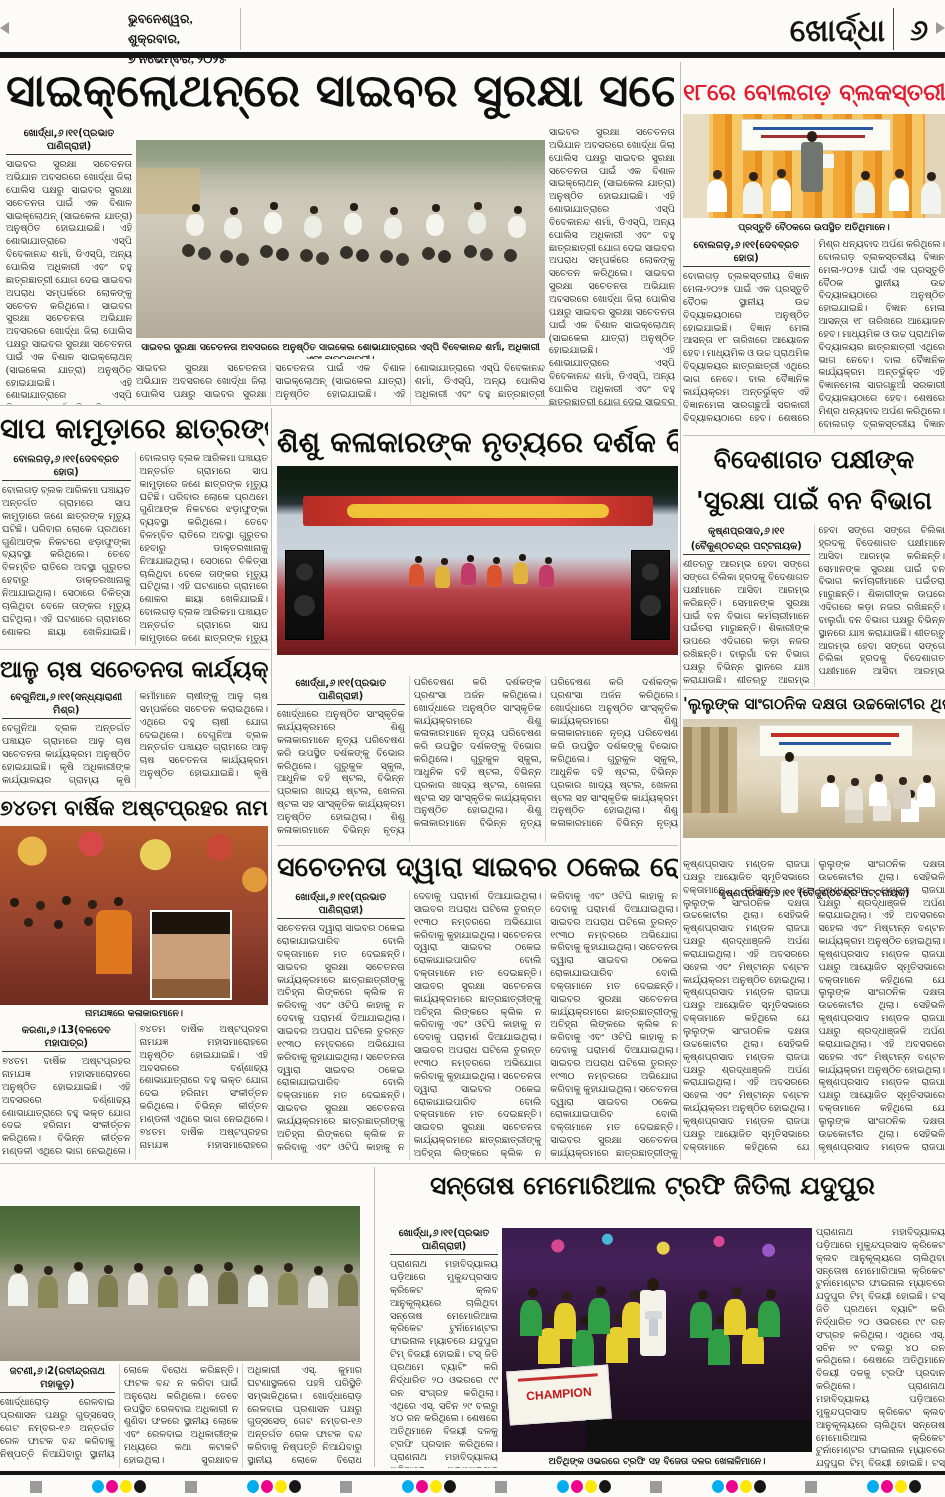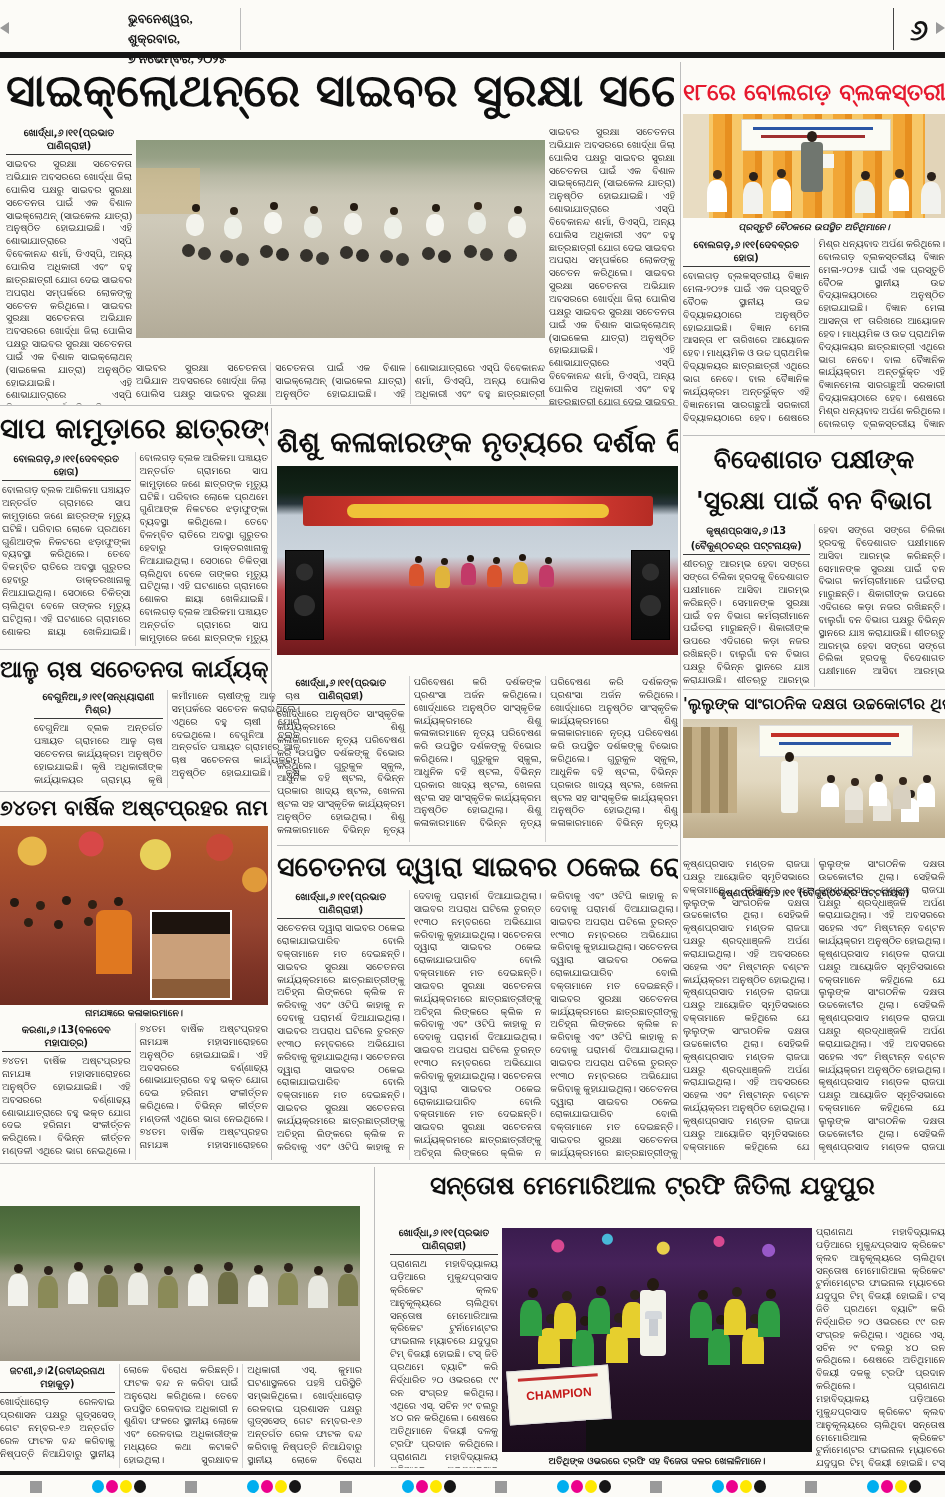--- a/index.html
+++ b/index.html
@@ -136,56 +136,58 @@
 <div class="page">
 
   <span class="cropmark left"></span>
   <span class="cropmark right"></span>
 
   <div class="dateline">
     <span>ଭୁବନେଶ୍ୱର, ଶୁକ୍ରବାର,</span><br>
     <span>୭ ନଭେମ୍ବର, ୨୦୨୫</span>
   </div>
   <div class="hairline" style="left:240px;top:8px;width:1px;height:42px;"></div>
+  <div class="edition">ଖୋର୍ଦ୍ଧା</div>
   <div class="hairline" style="left:893px;top:8px;width:1px;height:42px;background:#444;"></div>
   <div class="pagenum">୬</div>
   <div class="blackrule" style="left:0;top:52px;width:945px;height:6px;"></div>
 
   <div class="hl left" style="left:6px;top:60px;width:668px;height:62px;font-size:45px;line-height:62px;">ସାଇକ୍ଲୋଥନ୍‌ରେ ସାଇବର ସୁରକ୍ଷା ସଚେତନତା</div>
   <div class="body" style="left:6px;top:126px;width:126px;height:279px;">
     <span class="byline">ଖୋର୍ଦ୍ଧା,୬।୧୧(ପ୍ରଭାତ ପାଣିଗ୍ରାହୀ)</span>
     <span>ସାଇବର ସୁରକ୍ଷା ସଚେତନତା ଅଭିଯାନ ଅବସରରେ ଖୋର୍ଦ୍ଧା ଜିଲା ପୋଲିସ ପକ୍ଷରୁ ସାଇବର ସୁରକ୍ଷା ସଚେତନତା ପାଇଁ ଏକ ବିଶାଳ ସାଇକ୍ଲୋଥନ୍ (ସାଇକେଲ ଯାତ୍ରା) ଅନୁଷ୍ଠିତ ହୋଇଯାଇଛି। ଏହି ଶୋଭାଯାତ୍ରାରେ ଏସ୍‌ପି ବିବେକାନନ୍ଦ ଶର୍ମା, ଡିଏସ୍‌ପି, ଅନ୍ୟ ପୋଲିସ ଅଧିକାରୀ ଏବଂ ବହୁ ଛାତ୍ରଛାତ୍ରୀ ଯୋଗ ଦେଇ ସାଇବର ଅପରାଧ ସମ୍ପର୍କରେ ଲୋକଙ୍କୁ ସଚେତନ କରିଥିଲେ। ସାଇବର ସୁରକ୍ଷା ସଚେତନତା ଅଭିଯାନ ଅବସରରେ ଖୋର୍ଦ୍ଧା ଜିଲା ପୋଲିସ ପକ୍ଷରୁ ସାଇବର ସୁରକ୍ଷା ସଚେତନତା ପାଇଁ ଏକ ବିଶାଳ ସାଇକ୍ଲୋଥନ୍ (ସାଇକେଲ ଯାତ୍ରା) ଅନୁଷ୍ଠିତ ହୋଇଯାଇଛି। ଏହି ଶୋଭାଯାତ୍ରାରେ ଏସ୍‌ପି ବିବେକାନନ୍ଦ ଶର୍ମା, ଡିଏସ୍‌ପି, ଅନ୍ୟ ପୋଲିସ ଅଧିକାରୀ ଏବଂ ବହୁ ଛାତ୍ରଛାତ୍ରୀ ଯୋଗ ଦେଇ ସାଇବର ଅପରାଧ ସମ୍ପର୍କରେ ଲୋକଙ୍କୁ ସଚେତନ କରିଥିଲେ। </span>
   </div>
   <div class="ph ph-a" style="left:136px;top:140px;width:409px;height:198px;">
     <i class="a-bldg"></i>
     <i class="a-heads"></i>
     <i class="a-torsos"></i>
     <i class="a-wheels"></i>
   </div>
+  <div class="caption" style="left:136px;top:341px;width:409px;height:18px;">ସାଇବର ସୁରକ୍ଷା ସଚେତନତା ଅବସରରେ ଅନୁଷ୍ଠିତ ସାଇକେଲ ଶୋଭାଯାତ୍ରାରେ ଏସ୍‌ପି ବିବେକାନନ୍ଦ ଶର୍ମା, ଅଧିକାରୀ ଏବଂ ଛାତ୍ରଛାତ୍ରୀ।</div>
   <div class="body c3" style="left:136px;top:362px;width:409px;height:42px;">
     <span>ସାଇବର ସୁରକ୍ଷା ସଚେତନତା ଅଭିଯାନ ଅବସରରେ ଖୋର୍ଦ୍ଧା ଜିଲା ପୋଲିସ ପକ୍ଷରୁ ସାଇବର ସୁରକ୍ଷା ସଚେତନତା ପାଇଁ ଏକ ବିଶାଳ ସାଇକ୍ଲୋଥନ୍ (ସାଇକେଲ ଯାତ୍ରା) ଅନୁଷ୍ଠିତ ହୋଇଯାଇଛି। ଏହି ଶୋଭାଯାତ୍ରାରେ ଏସ୍‌ପି ବିବେକାନନ୍ଦ ଶର୍ମା, ଡିଏସ୍‌ପି, ଅନ୍ୟ ପୋଲିସ ଅଧିକାରୀ ଏବଂ ବହୁ ଛାତ୍ରଛାତ୍ରୀ ଯୋଗ ଦେଇ ସାଇବର ଅପରାଧ ସମ୍ପର୍କରେ ଲୋକଙ୍କୁ ସଚେତନ କରିଥିଲେ। </span>
   </div>
   <div class="body" style="left:549px;top:126px;width:126px;height:279px;">
     <span>ସାଇବର ସୁରକ୍ଷା ସଚେତନତା ଅଭିଯାନ ଅବସରରେ ଖୋର୍ଦ୍ଧା ଜିଲା ପୋଲିସ ପକ୍ଷରୁ ସାଇବର ସୁରକ୍ଷା ସଚେତନତା ପାଇଁ ଏକ ବିଶାଳ ସାଇକ୍ଲୋଥନ୍ (ସାଇକେଲ ଯାତ୍ରା) ଅନୁଷ୍ଠିତ ହୋଇଯାଇଛି। ଏହି ଶୋଭାଯାତ୍ରାରେ ଏସ୍‌ପି ବିବେକାନନ୍ଦ ଶର୍ମା, ଡିଏସ୍‌ପି, ଅନ୍ୟ ପୋଲିସ ଅଧିକାରୀ ଏବଂ ବହୁ ଛାତ୍ରଛାତ୍ରୀ ଯୋଗ ଦେଇ ସାଇବର ଅପରାଧ ସମ୍ପର୍କରେ ଲୋକଙ୍କୁ ସଚେତନ କରିଥିଲେ। ସାଇବର ସୁରକ୍ଷା ସଚେତନତା ଅଭିଯାନ ଅବସରରେ ଖୋର୍ଦ୍ଧା ଜିଲା ପୋଲିସ ପକ୍ଷରୁ ସାଇବର ସୁରକ୍ଷା ସଚେତନତା ପାଇଁ ଏକ ବିଶାଳ ସାଇକ୍ଲୋଥନ୍ (ସାଇକେଲ ଯାତ୍ରା) ଅନୁଷ୍ଠିତ ହୋଇଯାଇଛି। ଏହି ଶୋଭାଯାତ୍ରାରେ ଏସ୍‌ପି ବିବେକାନନ୍ଦ ଶର୍ମା, ଡିଏସ୍‌ପି, ଅନ୍ୟ ପୋଲିସ ଅଧିକାରୀ ଏବଂ ବହୁ ଛାତ୍ରଛାତ୍ରୀ ଯୋଗ ଦେଇ ସାଇବର ଅପରାଧ ସମ୍ପର୍କରେ ଲୋକଙ୍କୁ ସଚେତନ କରିଥିଲେ। </span>
   </div>
 
   <div class="hl red" style="left:683px;top:74px;width:262px;height:36px;font-size:23px;line-height:36px;">୧୮ରେ ବୋଲଗଡ଼ ବ୍ଲକସ୍ତରୀୟ ବିଜ୍ଞାନମେଳା</div>
   <div class="ph ph-b" style="left:683px;top:114px;width:262px;height:104px;">
     <i class="b-pillar-l"></i>
     <i class="b-pillar-r"></i>
     <i class="b-banner"></i>
     <i class="b-bl1"></i>
     <i class="b-bl2"></i>
     <i class="b-heads"></i>
     <i class="b-torsos"></i>
     <i class="b-man"></i>
     <i class="b-man-head"></i>
     <i class="b-paper"></i>
   </div>
-  <div class="caption" style="left:683px;top:221px;width:262px;height:14px;font-style:italic;">ପ୍ରସ୍ତୁତି ବୈଠକରେ ଉପସ୍ଥିତ ଅତିଥିମାନେ।</div>
+  <div class="caption" style="left:683px;top:221px;width:262px;height:14px;">ପ୍ରସ୍ତୁତି ବୈଠକରେ ଉପସ୍ଥିତ ଅତିଥିମାନେ।</div>
   <div class="body c2" style="left:683px;top:238px;width:262px;height:195px;">
     <span class="byline">ବୋଲଗଡ଼,୬।୧୧(ଦେବବ୍ରତ ହୋତା)</span>
     <span>ବୋଲଗଡ଼ ବ୍ଲକସ୍ତରୀୟ ବିଜ୍ଞାନ ମେଳା-୨୦୨୫ ପାଇଁ ଏକ ପ୍ରସ୍ତୁତି ବୈଠକ ସ୍ଥାନୀୟ ଉଚ୍ଚ ବିଦ୍ୟାଳୟଠାରେ ଅନୁଷ୍ଠିତ ହୋଇଯାଇଛି। ବିଜ୍ଞାନ ମେଳା ଆସନ୍ତା ୧୮ ତାରିଖରେ ଆୟୋଜନ ହେବ। ମାଧ୍ୟମିକ ଓ ଉଚ୍ଚ ପ୍ରାଥମିକ ବିଦ୍ୟାଳୟର ଛାତ୍ରଛାତ୍ରୀ ଏଥିରେ ଭାଗ ନେବେ। ବାଲ ବୈଜ୍ଞାନିକ କାର୍ଯ୍ୟକ୍ରମ ଅନ୍ତର୍ଭୁକ୍ତ ଏହି ବିଜ୍ଞାନମେଳା ସାରଗଛୁଆଁ ସରକାରୀ ବିଦ୍ୟାଳୟଠାରେ ହେବ। ଶେଷରେ ମିଶ୍ର ଧନ୍ୟବାଦ ଅର୍ପଣ କରିଥିଲେ। ବୋଲଗଡ଼ ବ୍ଲକସ୍ତରୀୟ ବିଜ୍ଞାନ ମେଳା-୨୦୨୫ ପାଇଁ ଏକ ପ୍ରସ୍ତୁତି ବୈଠକ ସ୍ଥାନୀୟ ଉଚ୍ଚ ବିଦ୍ୟାଳୟଠାରେ ଅନୁଷ୍ଠିତ ହୋଇଯାଇଛି। ବିଜ୍ଞାନ ମେଳା ଆସନ୍ତା ୧୮ ତାରିଖରେ ଆୟୋଜନ ହେବ। ମାଧ୍ୟମିକ ଓ ଉଚ୍ଚ ପ୍ରାଥମିକ ବିଦ୍ୟାଳୟର ଛାତ୍ରଛାତ୍ରୀ ଏଥିରେ ଭାଗ ନେବେ। ବାଲ ବୈଜ୍ଞାନିକ କାର୍ଯ୍ୟକ୍ରମ ଅନ୍ତର୍ଭୁକ୍ତ ଏହି ବିଜ୍ଞାନମେଳା ସାରଗଛୁଆଁ ସରକାରୀ ବିଦ୍ୟାଳୟଠାରେ ହେବ। ଶେଷରେ ମିଶ୍ର ଧନ୍ୟବାଦ ଅର୍ପଣ କରିଥିଲେ। ବୋଲଗଡ଼ ବ୍ଲକସ୍ତରୀୟ ବିଜ୍ଞାନ ମେଳା-୨୦୨୫ ପାଇଁ ଏକ ପ୍ରସ୍ତୁତି ବୈଠକ ସ୍ଥାନୀୟ ଉଚ୍ଚ ବିଦ୍ୟାଳୟଠାରେ ଅନୁଷ୍ଠିତ ହୋଇଯାଇଛି। ବିଜ୍ଞାନ ମେଳା ଆସନ୍ତା ୧୮ ତାରିଖରେ ଆୟୋଜନ ହେବ। ମାଧ୍ୟମିକ ଓ ଉଚ୍ଚ ପ୍ରାଥମିକ ବିଦ୍ୟାଳୟର ଛାତ୍ରଛାତ୍ରୀ ଏଥିରେ ଭାଗ ନେବେ। ବାଲ ବୈଜ୍ଞାନିକ କାର୍ଯ୍ୟକ୍ରମ ଅନ୍ତର୍ଭୁକ୍ତ ଏହି ବିଜ୍ଞାନମେଳା ସାରଗଛୁଆଁ ସରକାରୀ ବିଦ୍ୟାଳୟଠାରେ ହେବ। ଶେଷରେ ମିଶ୍ର ଧନ୍ୟବାଦ ଅର୍ପଣ କରିଥିଲେ। </span>
   </div>
   <div class="hairline" style="left:683px;top:435px;width:262px;height:1px;"></div>
 
   <div class="hairline" style="left:0;top:405px;width:678px;height:1px;"></div>
   <div class="hl" style="left:0;top:409px;width:268px;height:40px;font-size:28px;line-height:40px;">ସାପ କାମୁଡ଼ାରେ ଛାତ୍ରଙ୍କ ମୃତ୍ୟୁ</div>
   <div class="body c2" style="left:2px;top:452px;width:266px;height:194px;">
     <span class="byline">ବୋଲଗଡ଼,୬।୧୧(ଦେବବ୍ରତ ହୋତା)</span>
@@ -203,21 +205,21 @@
     <i class="c-speaker-r"></i>
   </div>
   <div class="body c3" style="left:277px;top:676px;width:401px;height:166px;">
     <span class="byline">ଖୋର୍ଦ୍ଧା,୬।୧୧(ପ୍ରଭାତ ପାଣିଗ୍ରାହୀ)</span>
     <span>ଖୋର୍ଦ୍ଧାରେ ଅନୁଷ୍ଠିତ ସାଂସ୍କୃତିକ କାର୍ଯ୍ୟକ୍ରମରେ ଶିଶୁ କଳାକାରମାନେ ନୃତ୍ୟ ପରିବେଷଣ କରି ଉପସ୍ଥିତ ଦର୍ଶକଙ୍କୁ ବିଭୋର କରିଥିଲେ। ଗୁରୁକୁଳ ସ୍କୁଲ, ଆଧୁନିକ ବହି ଷ୍ଟଲ, ବିଭିନ୍ନ ପ୍ରକାର ଖାଦ୍ୟ ଷ୍ଟଲ, ଖେଳନା ଷ୍ଟଲ ସହ ସାଂସ୍କୃତିକ କାର୍ଯ୍ୟକ୍ରମ ଅନୁଷ୍ଠିତ ହୋଇଥିଲା। ଶିଶୁ କଳାକାରମାନେ ବିଭିନ୍ନ ନୃତ୍ୟ ପରିବେଷଣ କରି ଦର୍ଶକଙ୍କ ପ୍ରଶଂସା ଅର୍ଜନ କରିଥିଲେ। ଖୋର୍ଦ୍ଧାରେ ଅନୁଷ୍ଠିତ ସାଂସ୍କୃତିକ କାର୍ଯ୍ୟକ୍ରମରେ ଶିଶୁ କଳାକାରମାନେ ନୃତ୍ୟ ପରିବେଷଣ କରି ଉପସ୍ଥିତ ଦର୍ଶକଙ୍କୁ ବିଭୋର କରିଥିଲେ। ଗୁରୁକୁଳ ସ୍କୁଲ, ଆଧୁନିକ ବହି ଷ୍ଟଲ, ବିଭିନ୍ନ ପ୍ରକାର ଖାଦ୍ୟ ଷ୍ଟଲ, ଖେଳନା ଷ୍ଟଲ ସହ ସାଂସ୍କୃତିକ କାର୍ଯ୍ୟକ୍ରମ ଅନୁଷ୍ଠିତ ହୋଇଥିଲା। ଶିଶୁ କଳାକାରମାନେ ବିଭିନ୍ନ ନୃତ୍ୟ ପରିବେଷଣ କରି ଦର୍ଶକଙ୍କ ପ୍ରଶଂସା ଅର୍ଜନ କରିଥିଲେ। ଖୋର୍ଦ୍ଧାରେ ଅନୁଷ୍ଠିତ ସାଂସ୍କୃତିକ କାର୍ଯ୍ୟକ୍ରମରେ ଶିଶୁ କଳାକାରମାନେ ନୃତ୍ୟ ପରିବେଷଣ କରି ଉପସ୍ଥିତ ଦର୍ଶକଙ୍କୁ ବିଭୋର କରିଥିଲେ। ଗୁରୁକୁଳ ସ୍କୁଲ, ଆଧୁନିକ ବହି ଷ୍ଟଲ, ବିଭିନ୍ନ ପ୍ରକାର ଖାଦ୍ୟ ଷ୍ଟଲ, ଖେଳନା ଷ୍ଟଲ ସହ ସାଂସ୍କୃତିକ କାର୍ଯ୍ୟକ୍ରମ ଅନୁଷ୍ଠିତ ହୋଇଥିଲା। ଶିଶୁ କଳାକାରମାନେ ବିଭିନ୍ନ ନୃତ୍ୟ ପରିବେଷଣ କରି ଦର୍ଶକଙ୍କ ପ୍ରଶଂସା ଅର୍ଜନ କରିଥିଲେ। </span>
   </div>
   <div class="hairline" style="left:277px;top:845px;width:401px;height:1px;"></div>
 
   <div class="hl wrap" style="left:683px;top:439px;width:262px;height:82px;font-size:25px;line-height:41px;">ବିଦେଶାଗତ ପକ୍ଷୀଙ୍କ 'ସୁରକ୍ଷା ପାଇଁ ବନ ବିଭାଗ କର୍ମଚାରୀଙ୍କ ପଇଁତରା</div>
   <div class="body c2" style="left:683px;top:524px;width:262px;height:163px;">
-    <span class="byline noline">କୃଷ୍ଣପ୍ରସାଦ,୬।13</span>
+    <span class="byline noline">କୃଷ୍ଣପ୍ରସାଦ,୬।୧୧</span>
     <span class="byline">(ବୈକୁଣ୍ଠଚନ୍ଦ୍ର ପଟ୍ଟନାୟକ)</span>
     <span>ଶୀତଋତୁ ଆରମ୍ଭ ହେବା ସଙ୍ଗେ ସଙ୍ଗେ ଚିଲିକା ହ୍ରଦକୁ ବିଦେଶାଗତ ପକ୍ଷୀମାନେ ଆସିବା ଆରମ୍ଭ କରିଛନ୍ତି। ସେମାନଙ୍କ ସୁରକ୍ଷା ପାଇଁ ବନ ବିଭାଗ କର୍ମଚାରୀମାନେ ପଇଁତରା ମାରୁଛନ୍ତି। ଶିକାରୀଙ୍କ ଉପରେ ଏଦିଗରେ କଡ଼ା ନଜର ରଖିଛନ୍ତି। ବାଲୁଗାଁ ବନ ବିଭାଗ ପକ୍ଷରୁ ବିଭିନ୍ନ ସ୍ଥାନରେ ଯାଞ୍ଚ କରାଯାଉଛି। ଶୀତଋତୁ ଆରମ୍ଭ ହେବା ସଙ୍ଗେ ସଙ୍ଗେ ଚିଲିକା ହ୍ରଦକୁ ବିଦେଶାଗତ ପକ୍ଷୀମାନେ ଆସିବା ଆରମ୍ଭ କରିଛନ୍ତି। ସେମାନଙ୍କ ସୁରକ୍ଷା ପାଇଁ ବନ ବିଭାଗ କର୍ମଚାରୀମାନେ ପଇଁତରା ମାରୁଛନ୍ତି। ଶିକାରୀଙ୍କ ଉପରେ ଏଦିଗରେ କଡ଼ା ନଜର ରଖିଛନ୍ତି। ବାଲୁଗାଁ ବନ ବିଭାଗ ପକ୍ଷରୁ ବିଭିନ୍ନ ସ୍ଥାନରେ ଯାଞ୍ଚ କରାଯାଉଛି। ଶୀତଋତୁ ଆରମ୍ଭ ହେବା ସଙ୍ଗେ ସଙ୍ଗେ ଚିଲିକା ହ୍ରଦକୁ ବିଦେଶାଗତ ପକ୍ଷୀମାନେ ଆସିବା ଆରମ୍ଭ କରିଛନ୍ତି। ସେମାନଙ୍କ ସୁରକ୍ଷା ପାଇଁ ବନ ବିଭାଗ କର୍ମଚାରୀମାନେ ପଇଁତରା ମାରୁଛନ୍ତି। ଶିକାରୀଙ୍କ ଉପରେ ଏଦିଗରେ କଡ଼ା ନଜର ରଖିଛନ୍ତି। ବାଲୁଗାଁ ବନ ବିଭାଗ ପକ୍ଷରୁ ବିଭିନ୍ନ ସ୍ଥାନରେ ଯାଞ୍ଚ କରାଯାଉଛି। </span>
   </div>
   <div class="hairline" style="left:683px;top:689px;width:262px;height:1px;"></div>
 
   <div class="hl" style="left:683px;top:691px;width:262px;height:26px;font-size:15.5px;line-height:26px;">'ଲୁଲୁଙ୍କ ସାଂଗଠନିକ ଦକ୍ଷତା ଉଚ୍ଚକୋଟୀର ଥିଲା'</div>
   <div class="ph ph-d" style="left:683px;top:719px;width:262px;height:119px;">
     <i class="d-window"></i>
     <i class="d-banner"></i>
     <i class="d-bl1"></i>
@@ -228,21 +230,21 @@
     <i class="d-torsos"></i>
   </div>
   <div class="caption" style="left:683px;top:887px;width:262px;height:14px;">
     <span class="byline" style="border-bottom:none;margin:0;">କୃଷ୍ଣପ୍ରସାଦ,୬।୧୧ (ବୈକୁଣ୍ଠଚନ୍ଦ୍ର ପଟ୍ଟନାୟକ)</span>
   </div>
   <div class="body c2" style="left:683px;top:858px;width:262px;height:302px;">
     <span>କୃଷ୍ଣପ୍ରସାଦ ମଣ୍ଡଳ ରାଜପା ପକ୍ଷରୁ ଆୟୋଜିତ ସ୍ମୃତିସଭାରେ ବକ୍ତାମାନେ କହିଥିଲେ ଯେ ଲୁଲୁଙ୍କ ସାଂଗଠନିକ ଦକ୍ଷତା ଉଚ୍ଚକୋଟୀର ଥିଲା। ସେହିଭଳି କୃଷ୍ଣପ୍ରସାଦ ମଣ୍ଡଳ ରାଜପା ପକ୍ଷରୁ ଶ୍ରଦ୍ଧାଞ୍ଜଳି ଅର୍ପଣ କରାଯାଇଥିଲା। ଏହି ଅବସରରେ ସହେଲ ଏବଂ ମିଷ୍ଟାନ୍ନ ବଣ୍ଟନ କାର୍ଯ୍ୟକ୍ରମ ଅନୁଷ୍ଠିତ ହୋଇଥିଲା। କୃଷ୍ଣପ୍ରସାଦ ମଣ୍ଡଳ ରାଜପା ପକ୍ଷରୁ ଆୟୋଜିତ ସ୍ମୃତିସଭାରେ ବକ୍ତାମାନେ କହିଥିଲେ ଯେ ଲୁଲୁଙ୍କ ସାଂଗଠନିକ ଦକ୍ଷତା ଉଚ୍ଚକୋଟୀର ଥିଲା। ସେହିଭଳି କୃଷ୍ଣପ୍ରସାଦ ମଣ୍ଡଳ ରାଜପା ପକ୍ଷରୁ ଶ୍ରଦ୍ଧାଞ୍ଜଳି ଅର୍ପଣ କରାଯାଇଥିଲା। ଏହି ଅବସରରେ ସହେଲ ଏବଂ ମିଷ୍ଟାନ୍ନ ବଣ୍ଟନ କାର୍ଯ୍ୟକ୍ରମ ଅନୁଷ୍ଠିତ ହୋଇଥିଲା। କୃଷ୍ଣପ୍ରସାଦ ମଣ୍ଡଳ ରାଜପା ପକ୍ଷରୁ ଆୟୋଜିତ ସ୍ମୃତିସଭାରେ ବକ୍ତାମାନେ କହିଥିଲେ ଯେ ଲୁଲୁଙ୍କ ସାଂଗଠନିକ ଦକ୍ଷତା ଉଚ୍ଚକୋଟୀର ଥିଲା। ସେହିଭଳି କୃଷ୍ଣପ୍ରସାଦ ମଣ୍ଡଳ ରାଜପା ପକ୍ଷରୁ ଶ୍ରଦ୍ଧାଞ୍ଜଳି ଅର୍ପଣ କରାଯାଇଥିଲା। ଏହି ଅବସରରେ ସହେଲ ଏବଂ ମିଷ୍ଟାନ୍ନ ବଣ୍ଟନ କାର୍ଯ୍ୟକ୍ରମ ଅନୁଷ୍ଠିତ ହୋଇଥିଲା। କୃଷ୍ଣପ୍ରସାଦ ମଣ୍ଡଳ ରାଜପା ପକ୍ଷରୁ ଆୟୋଜିତ ସ୍ମୃତିସଭାରେ ବକ୍ତାମାନେ କହିଥିଲେ ଯେ ଲୁଲୁଙ୍କ ସାଂଗଠନିକ ଦକ୍ଷତା ଉଚ୍ଚକୋଟୀର ଥିଲା। ସେହିଭଳି କୃଷ୍ଣପ୍ରସାଦ ମଣ୍ଡଳ ରାଜପା ପକ୍ଷରୁ ଶ୍ରଦ୍ଧାଞ୍ଜଳି ଅର୍ପଣ କରାଯାଇଥିଲା। ଏହି ଅବସରରେ ସହେଲ ଏବଂ ମିଷ୍ଟାନ୍ନ ବଣ୍ଟନ କାର୍ଯ୍ୟକ୍ରମ ଅନୁଷ୍ଠିତ ହୋଇଥିଲା। କୃଷ୍ଣପ୍ରସାଦ ମଣ୍ଡଳ ରାଜପା ପକ୍ଷରୁ ଆୟୋଜିତ ସ୍ମୃତିସଭାରେ ବକ୍ତାମାନେ କହିଥିଲେ ଯେ ଲୁଲୁଙ୍କ ସାଂଗଠନିକ ଦକ୍ଷତା ଉଚ୍ଚକୋଟୀର ଥିଲା। ସେହିଭଳି କୃଷ୍ଣପ୍ରସାଦ ମଣ୍ଡଳ ରାଜପା ପକ୍ଷରୁ ଶ୍ରଦ୍ଧାଞ୍ଜଳି ଅର୍ପଣ କରାଯାଇଥିଲା। ଏହି ଅବସରରେ ସହେଲ ଏବଂ ମିଷ୍ଟାନ୍ନ ବଣ୍ଟନ କାର୍ଯ୍ୟକ୍ରମ ଅନୁଷ୍ଠିତ ହୋଇଥିଲା। </span>
   </div>
 
   <div class="hl" style="left:0;top:652px;width:268px;height:34px;font-size:23px;line-height:34px;">ଆଳୁ ଚାଷ ସଚେତନତା କାର୍ଯ୍ୟକ୍ରମ</div>
-  <div class="body c2" style="left:2px;top:690px;width:266px;height:98px;margin-left:32px;">
+  <div class="body c2" style="left:2px;top:690px;width:266px;height:98px;">
     <span class="byline">ବେଗୁନିଆ,୬।୧୧(ସନ୍ଧ୍ୟାରାଣୀ ମିଶ୍ର)</span>
     <span>ବେଗୁନିଆ ବ୍ଲକ ଅନ୍ତର୍ଗତ ପଞ୍ଚାୟତ ଗ୍ରାମରେ ଆଳୁ ଚାଷ ସଚେତନତା କାର୍ଯ୍ୟକ୍ରମ ଅନୁଷ୍ଠିତ ହୋଇଯାଇଛି। କୃଷି ଅଧିକାରୀଙ୍କ କାର୍ଯ୍ୟାଳୟର ଗ୍ରାମ୍ୟ କୃଷି କର୍ମୀମାନେ ଚାଷୀଙ୍କୁ ଆଳୁ ଚାଷ ସମ୍ପର୍କରେ ସଚେତନ କରାଇଥିଲେ। ଏଥିରେ ବହୁ ଚାଷୀ ଯୋଗ ଦେଇଥିଲେ। ବେଗୁନିଆ ବ୍ଲକ ଅନ୍ତର୍ଗତ ପଞ୍ଚାୟତ ଗ୍ରାମରେ ଆଳୁ ଚାଷ ସଚେତନତା କାର୍ଯ୍ୟକ୍ରମ ଅନୁଷ୍ଠିତ ହୋଇଯାଇଛି। କୃଷି ଅଧିକାରୀଙ୍କ କାର୍ଯ୍ୟାଳୟର ଗ୍ରାମ୍ୟ କୃଷି କର୍ମୀମାନେ ଚାଷୀଙ୍କୁ ଆଳୁ ଚାଷ ସମ୍ପର୍କରେ ସଚେତନ କରାଇଥିଲେ। ଏଥିରେ ବହୁ ଚାଷୀ ଯୋଗ ଦେଇଥିଲେ। </span>
   </div>
   <div class="hairline" style="left:0;top:791px;width:270px;height:1px;"></div>
 
   <div class="hl" style="left:0;top:793px;width:268px;height:30px;font-size:21px;line-height:30px;">୭୪ତମ ବାର୍ଷିକ ଅଷ୍ଟପ୍ରହର ନାମଯଜ୍ଞ</div>
   <div class="ph ph-e" style="left:0;top:826px;width:268px;height:179px;">
     <i class="e-heads"></i>
     <i class="e-saffron"></i>
     <i class="e-inset"></i>

